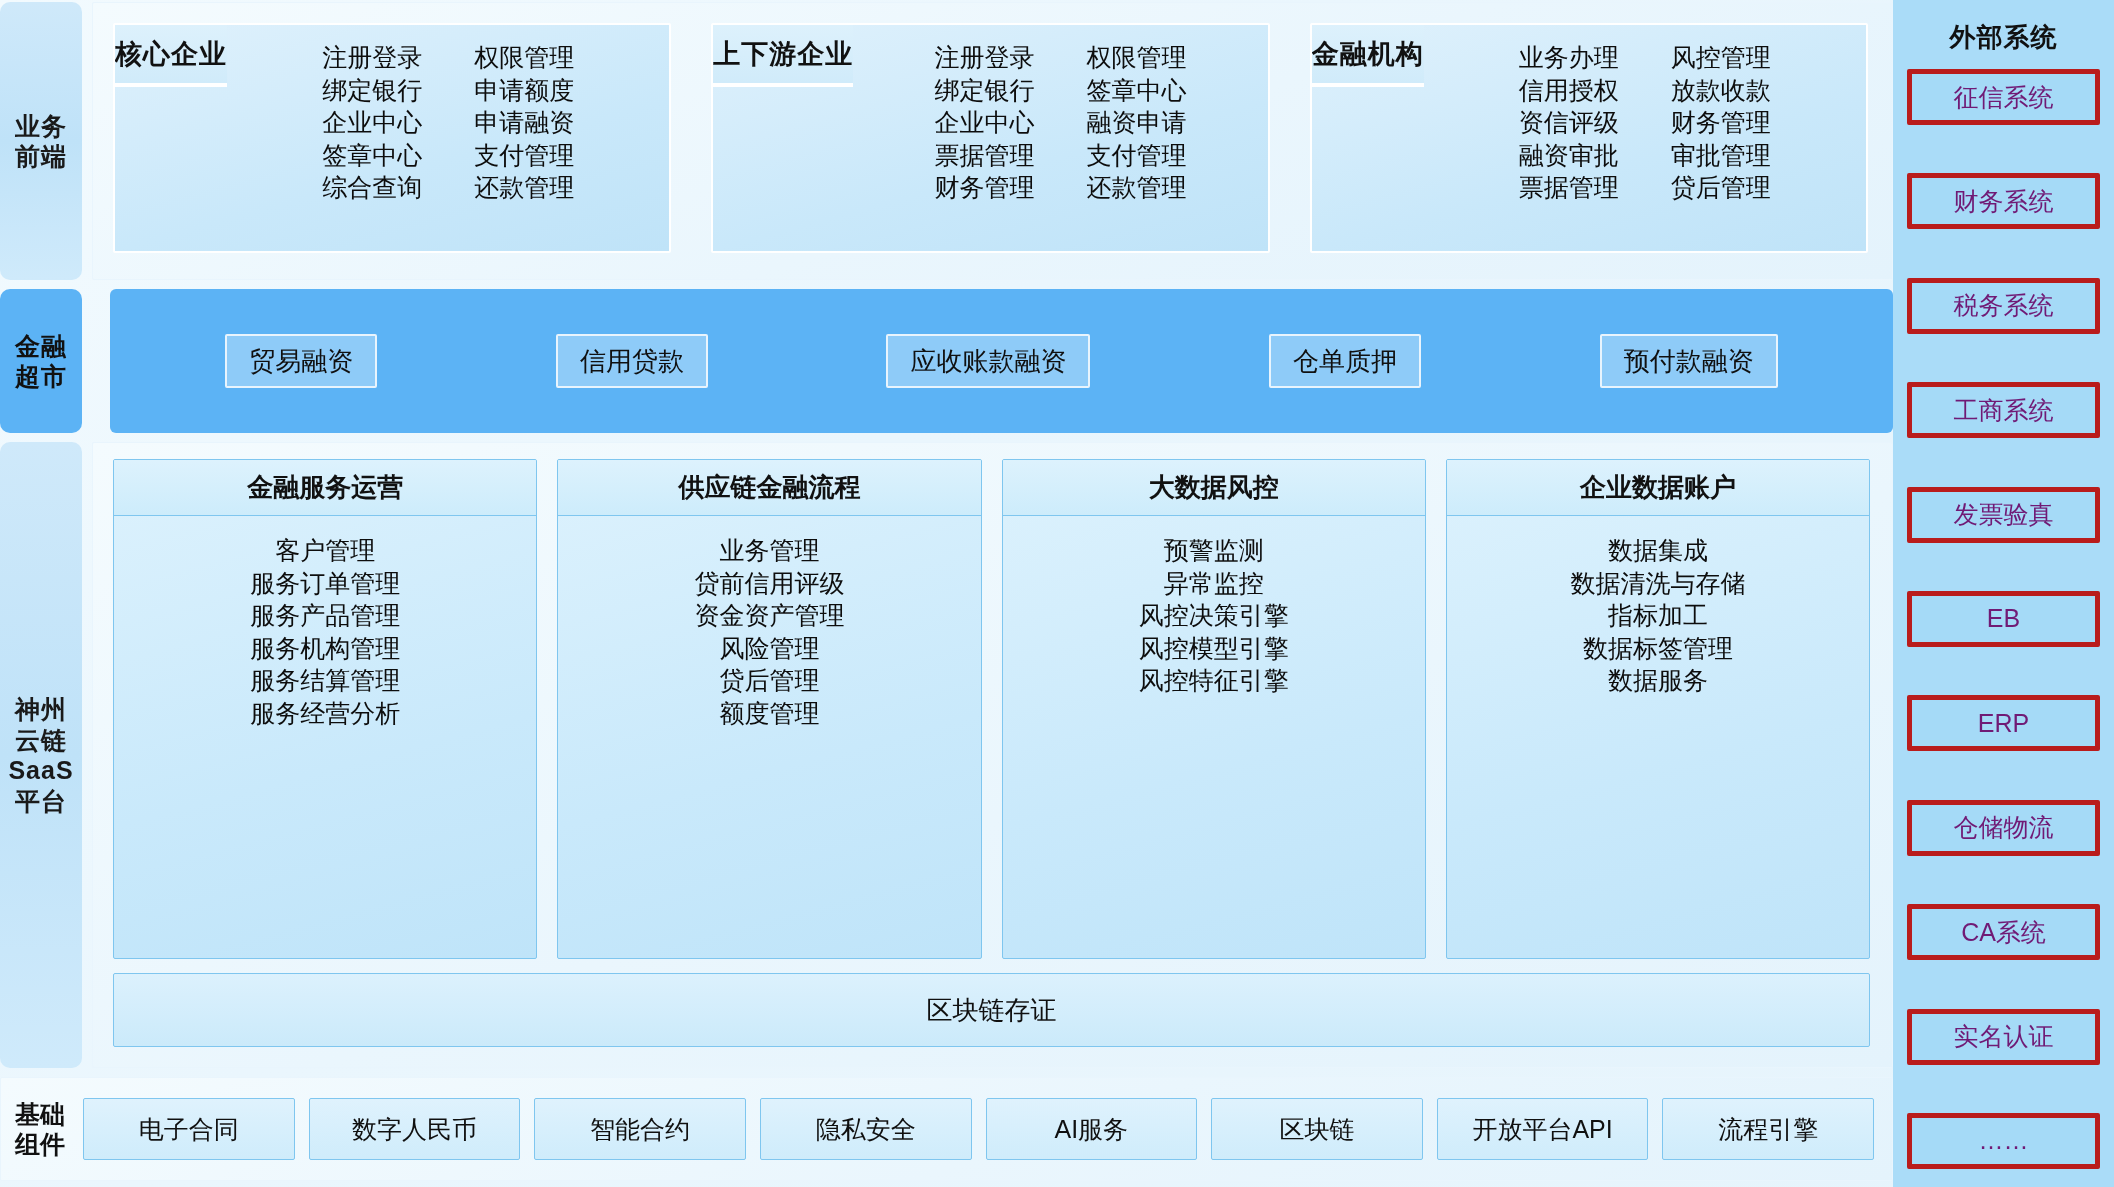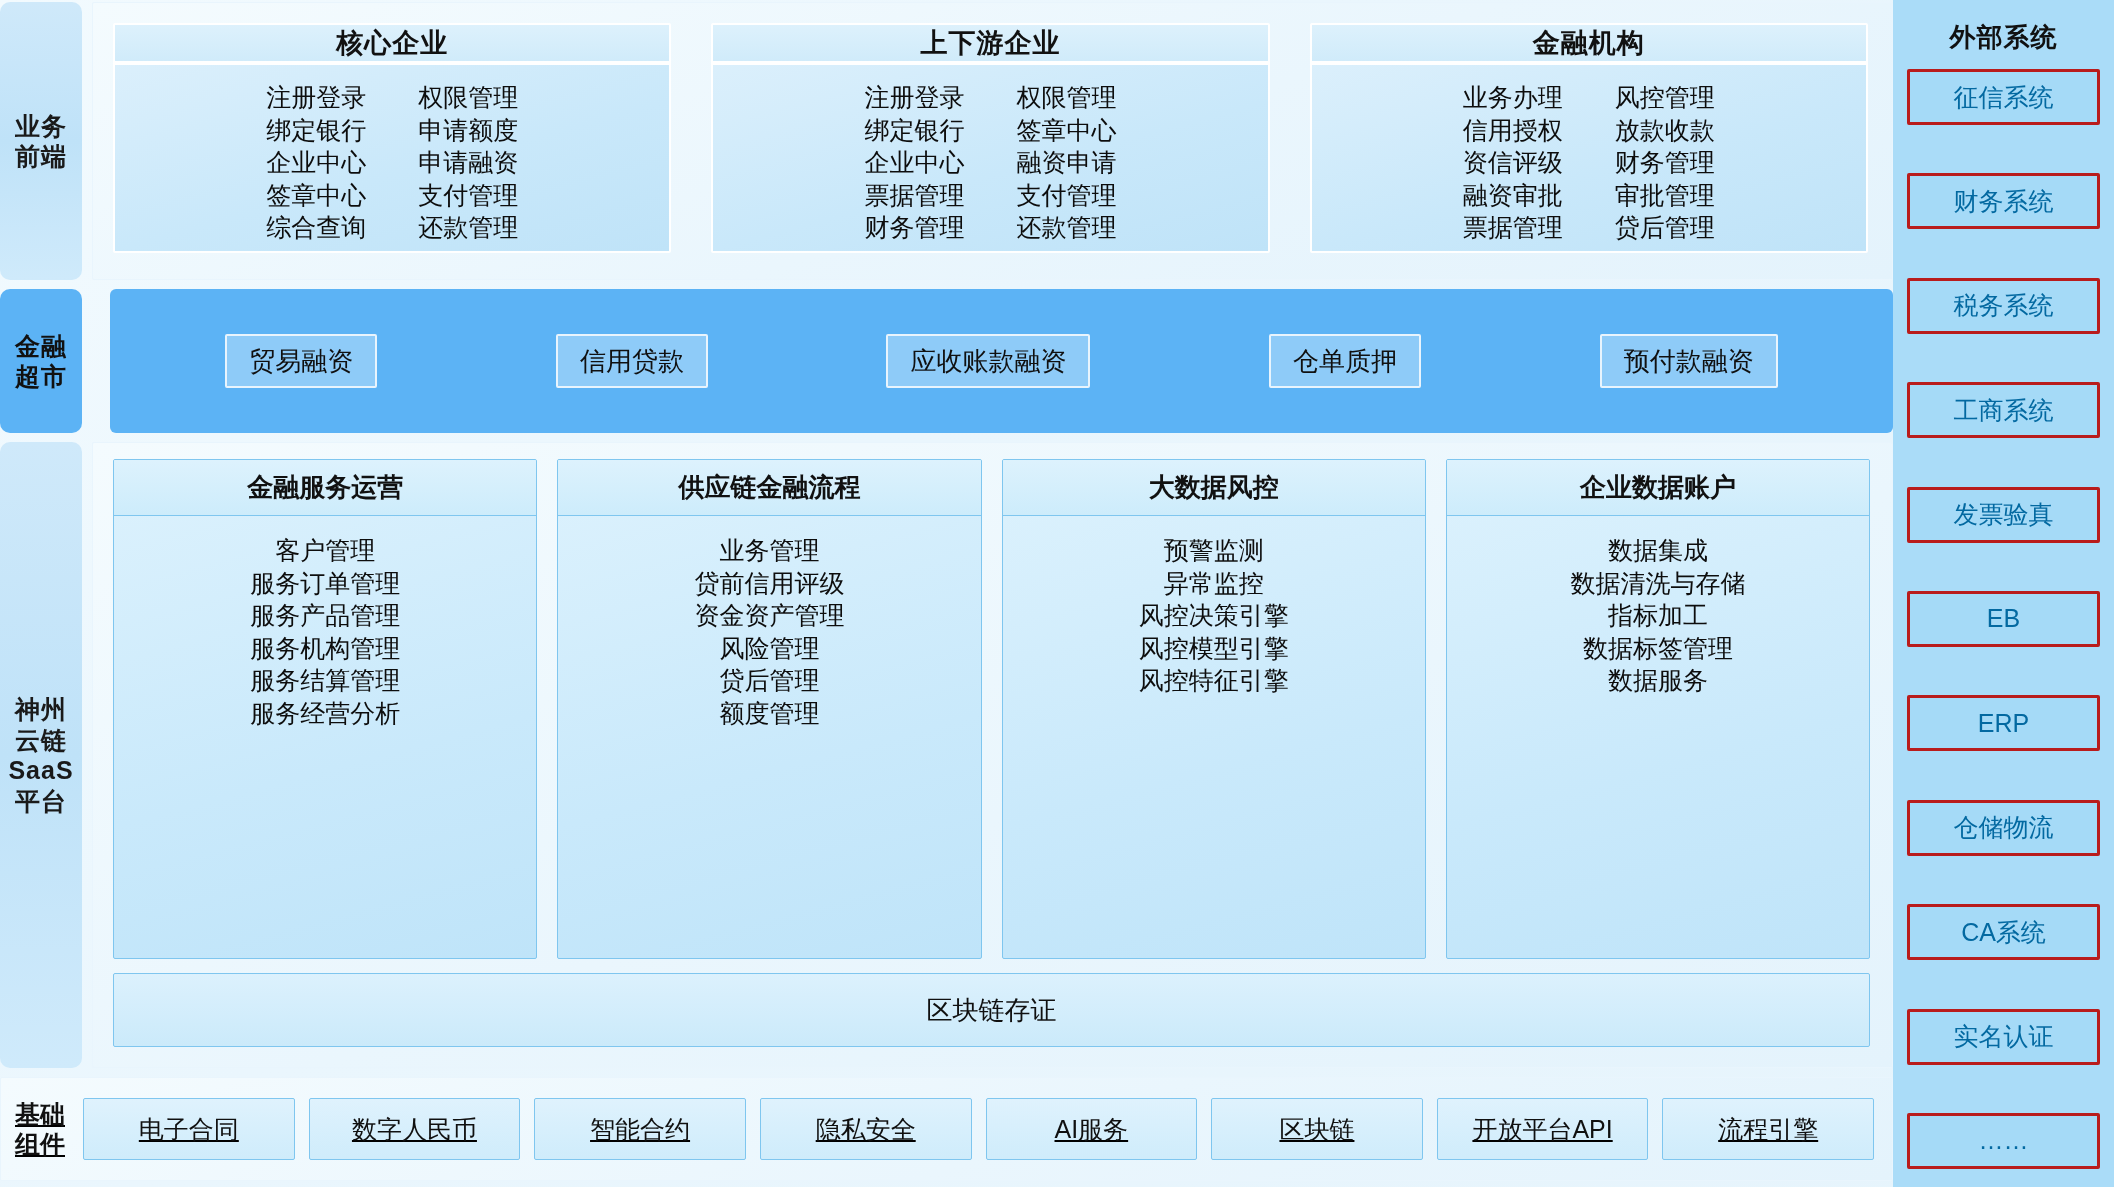--- a/index.html
+++ b/index.html
@@ -71,21 +71,21 @@
     height: 100%;
     display: flex;
     flex-direction: row;
     align-items: stretch;
     gap: 40px;
     padding: 20px 24px 26px 20px;
   }
   .fcard {
     flex: 1 1 0;
     display: flex;
-    flex-direction: column;
+    flex-direction: row;
     border: 2px solid #ffffff;
     border-radius: 2px;
     background: linear-gradient(165deg,#dff1fc 0%, #c9e8fa 60%, #bfe3f8 100%);
     overflow: hidden;
   }
   .fcard-head {
     height: 62px;
     display: flex; align-items: center; justify-content: center;
     font-size: 27px; font-weight: bold; color: #111;
     letter-spacing: 1px;
@@ -182,21 +182,20 @@
     font-size: 26px; color: #101010;
   }
 
   
   .band-base { height: 104px; }
   .base-inner {
     height: 100%;
     display: flex; flex-direction: row; align-items: center;
     gap: 14px;
     padding: 0 18px 0 14px;
-    text-decoration: underline;
   }
   .base-title {
     flex: 0 0 auto;
     font-size: 25px; font-weight: bold; color:#111;
     line-height: 1.2; text-align: center;
     padding-right: 4px;
     white-space: nowrap;
   }
   .bchip {
     flex: 1 1 0;
@@ -229,25 +228,25 @@
   .ext-list {
     flex: 1 1 auto;
     width: 100%;
     display: flex; flex-direction: column;
     justify-content: space-between;
     padding-bottom: 6px;
   }
   .ext-chip {
     width: 100%;
     height: 56px;
-    border: 3px solid #b91c1c;
+    border: 5px solid #b91c1c;
     border-radius: 2px;
     background: #a5daf7;
     display: flex; align-items: center; justify-content: center;
-    font-size: 25px; color: #0369a1;
+    font-size: 25px; color: #701a75;
     white-space: nowrap;
   }
 </style>
 </head>
 <body>
 
 <div id="root">
 
   <div class="main-col">
 

